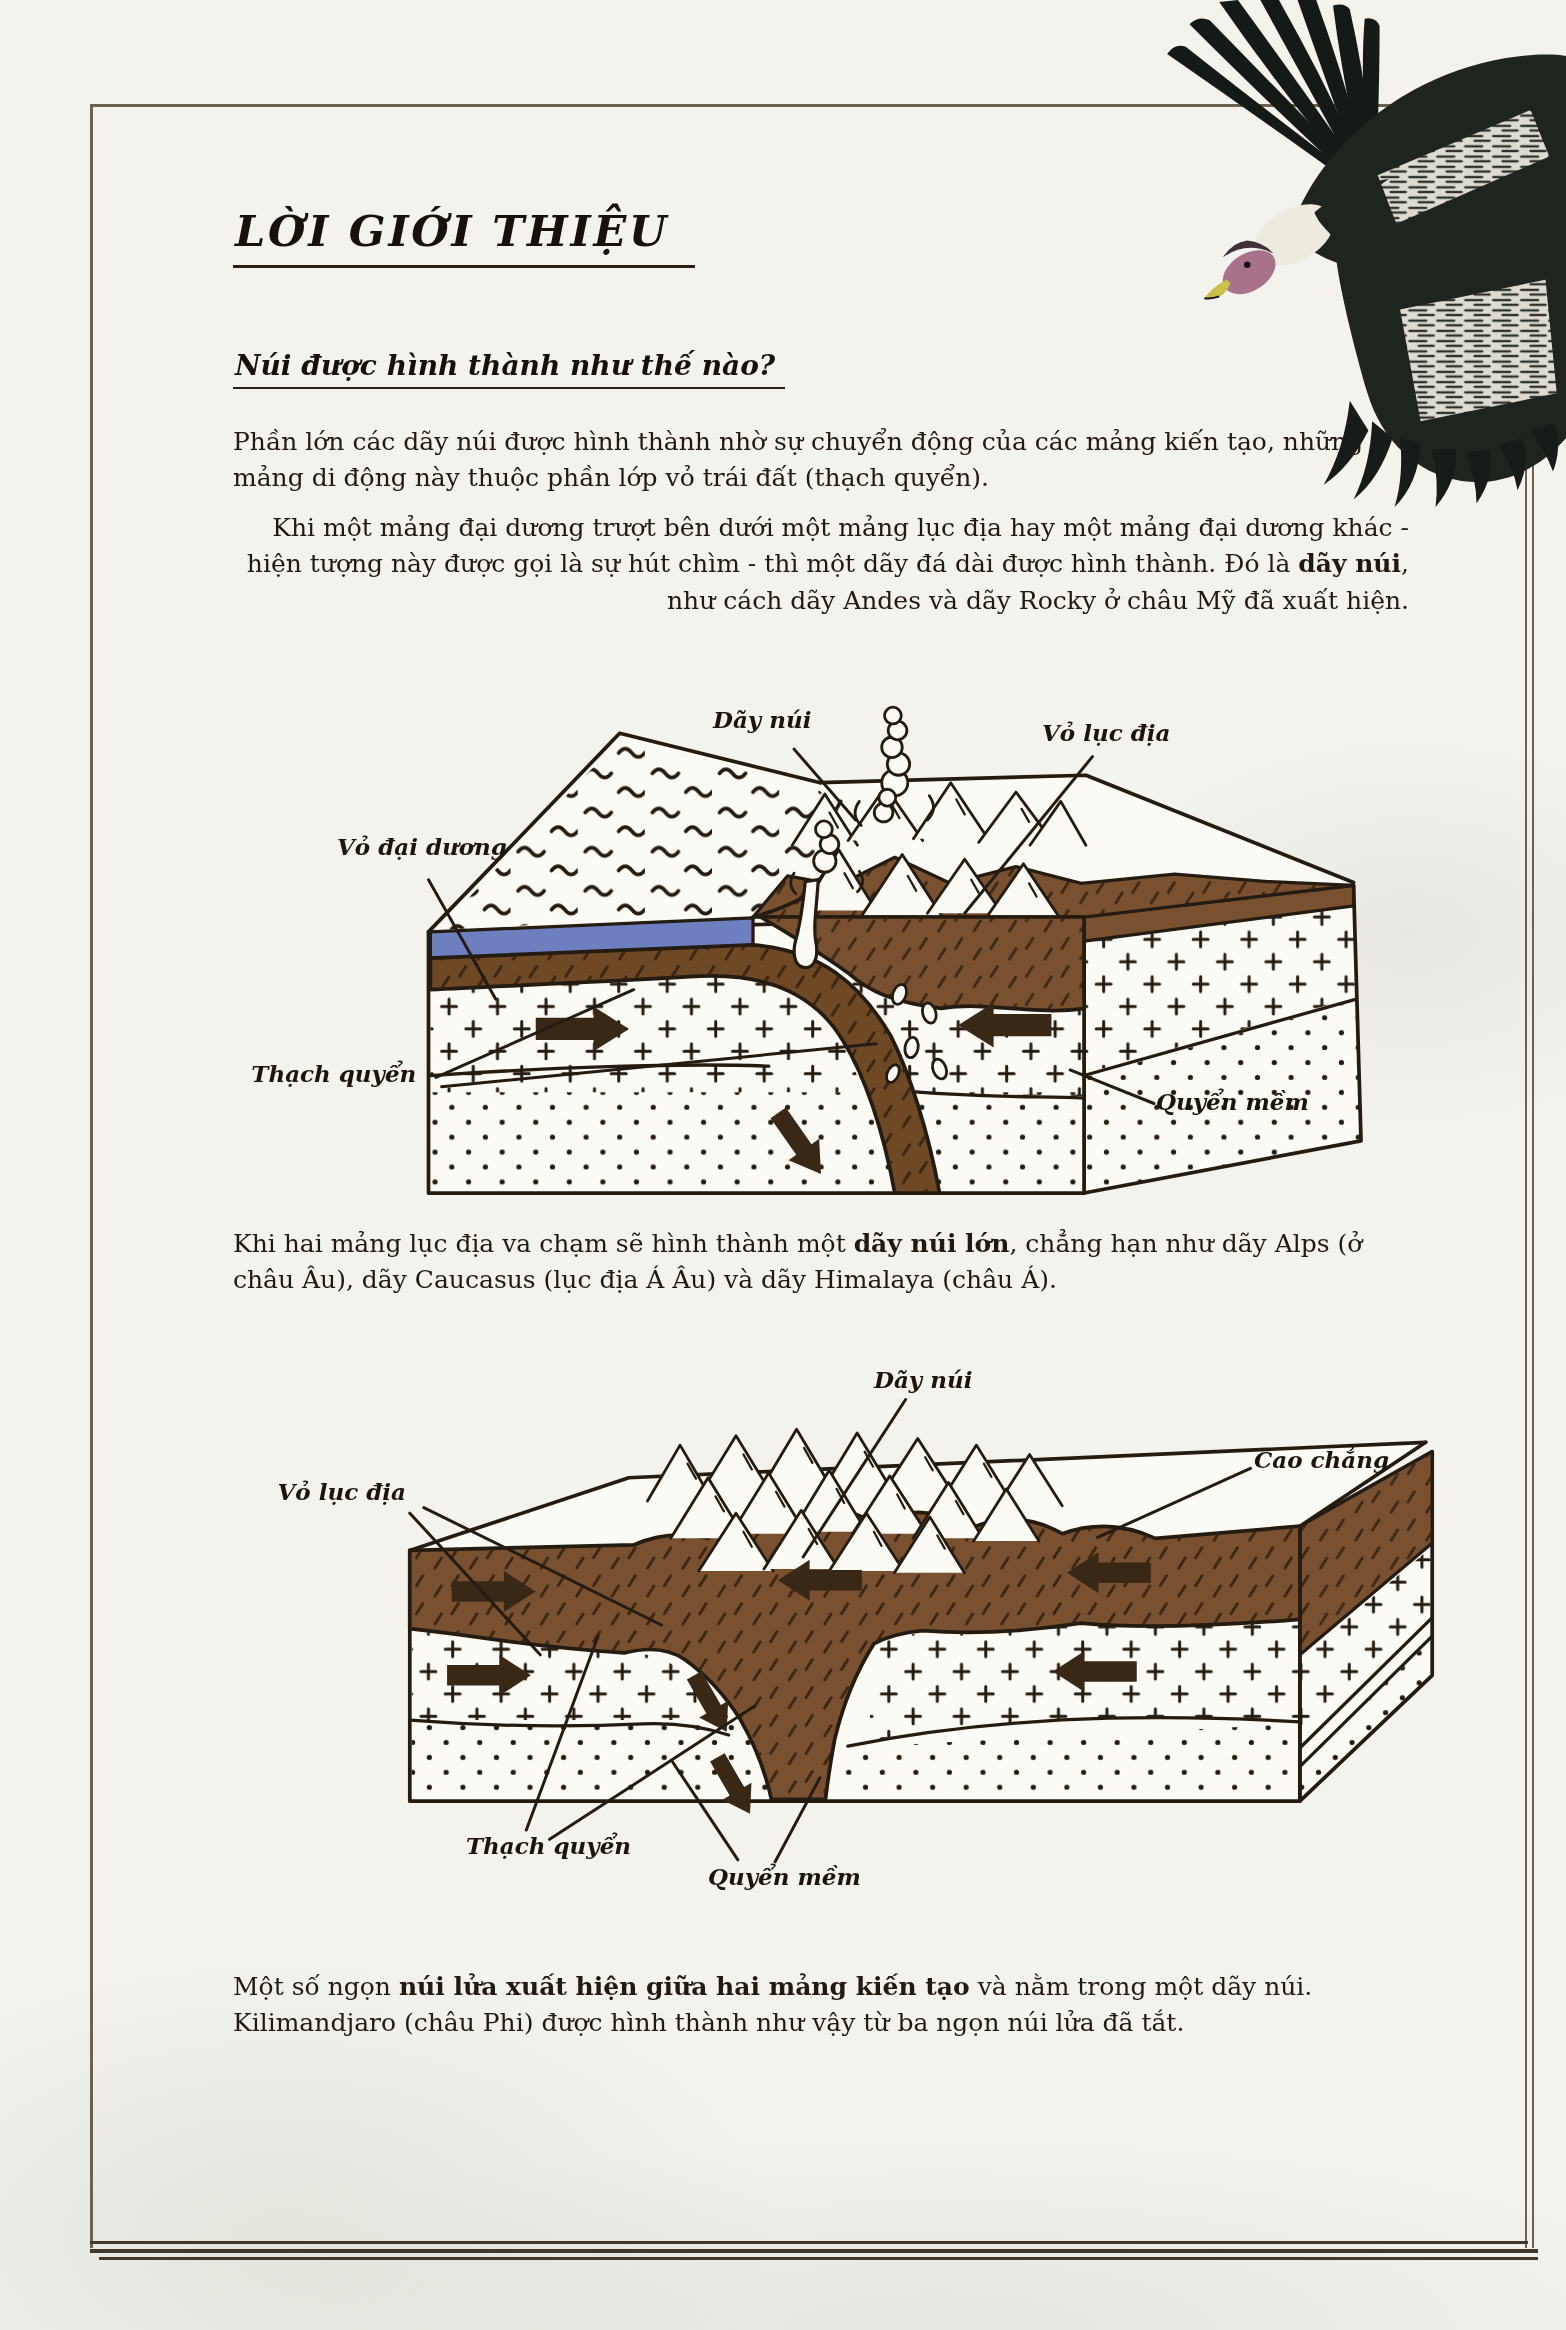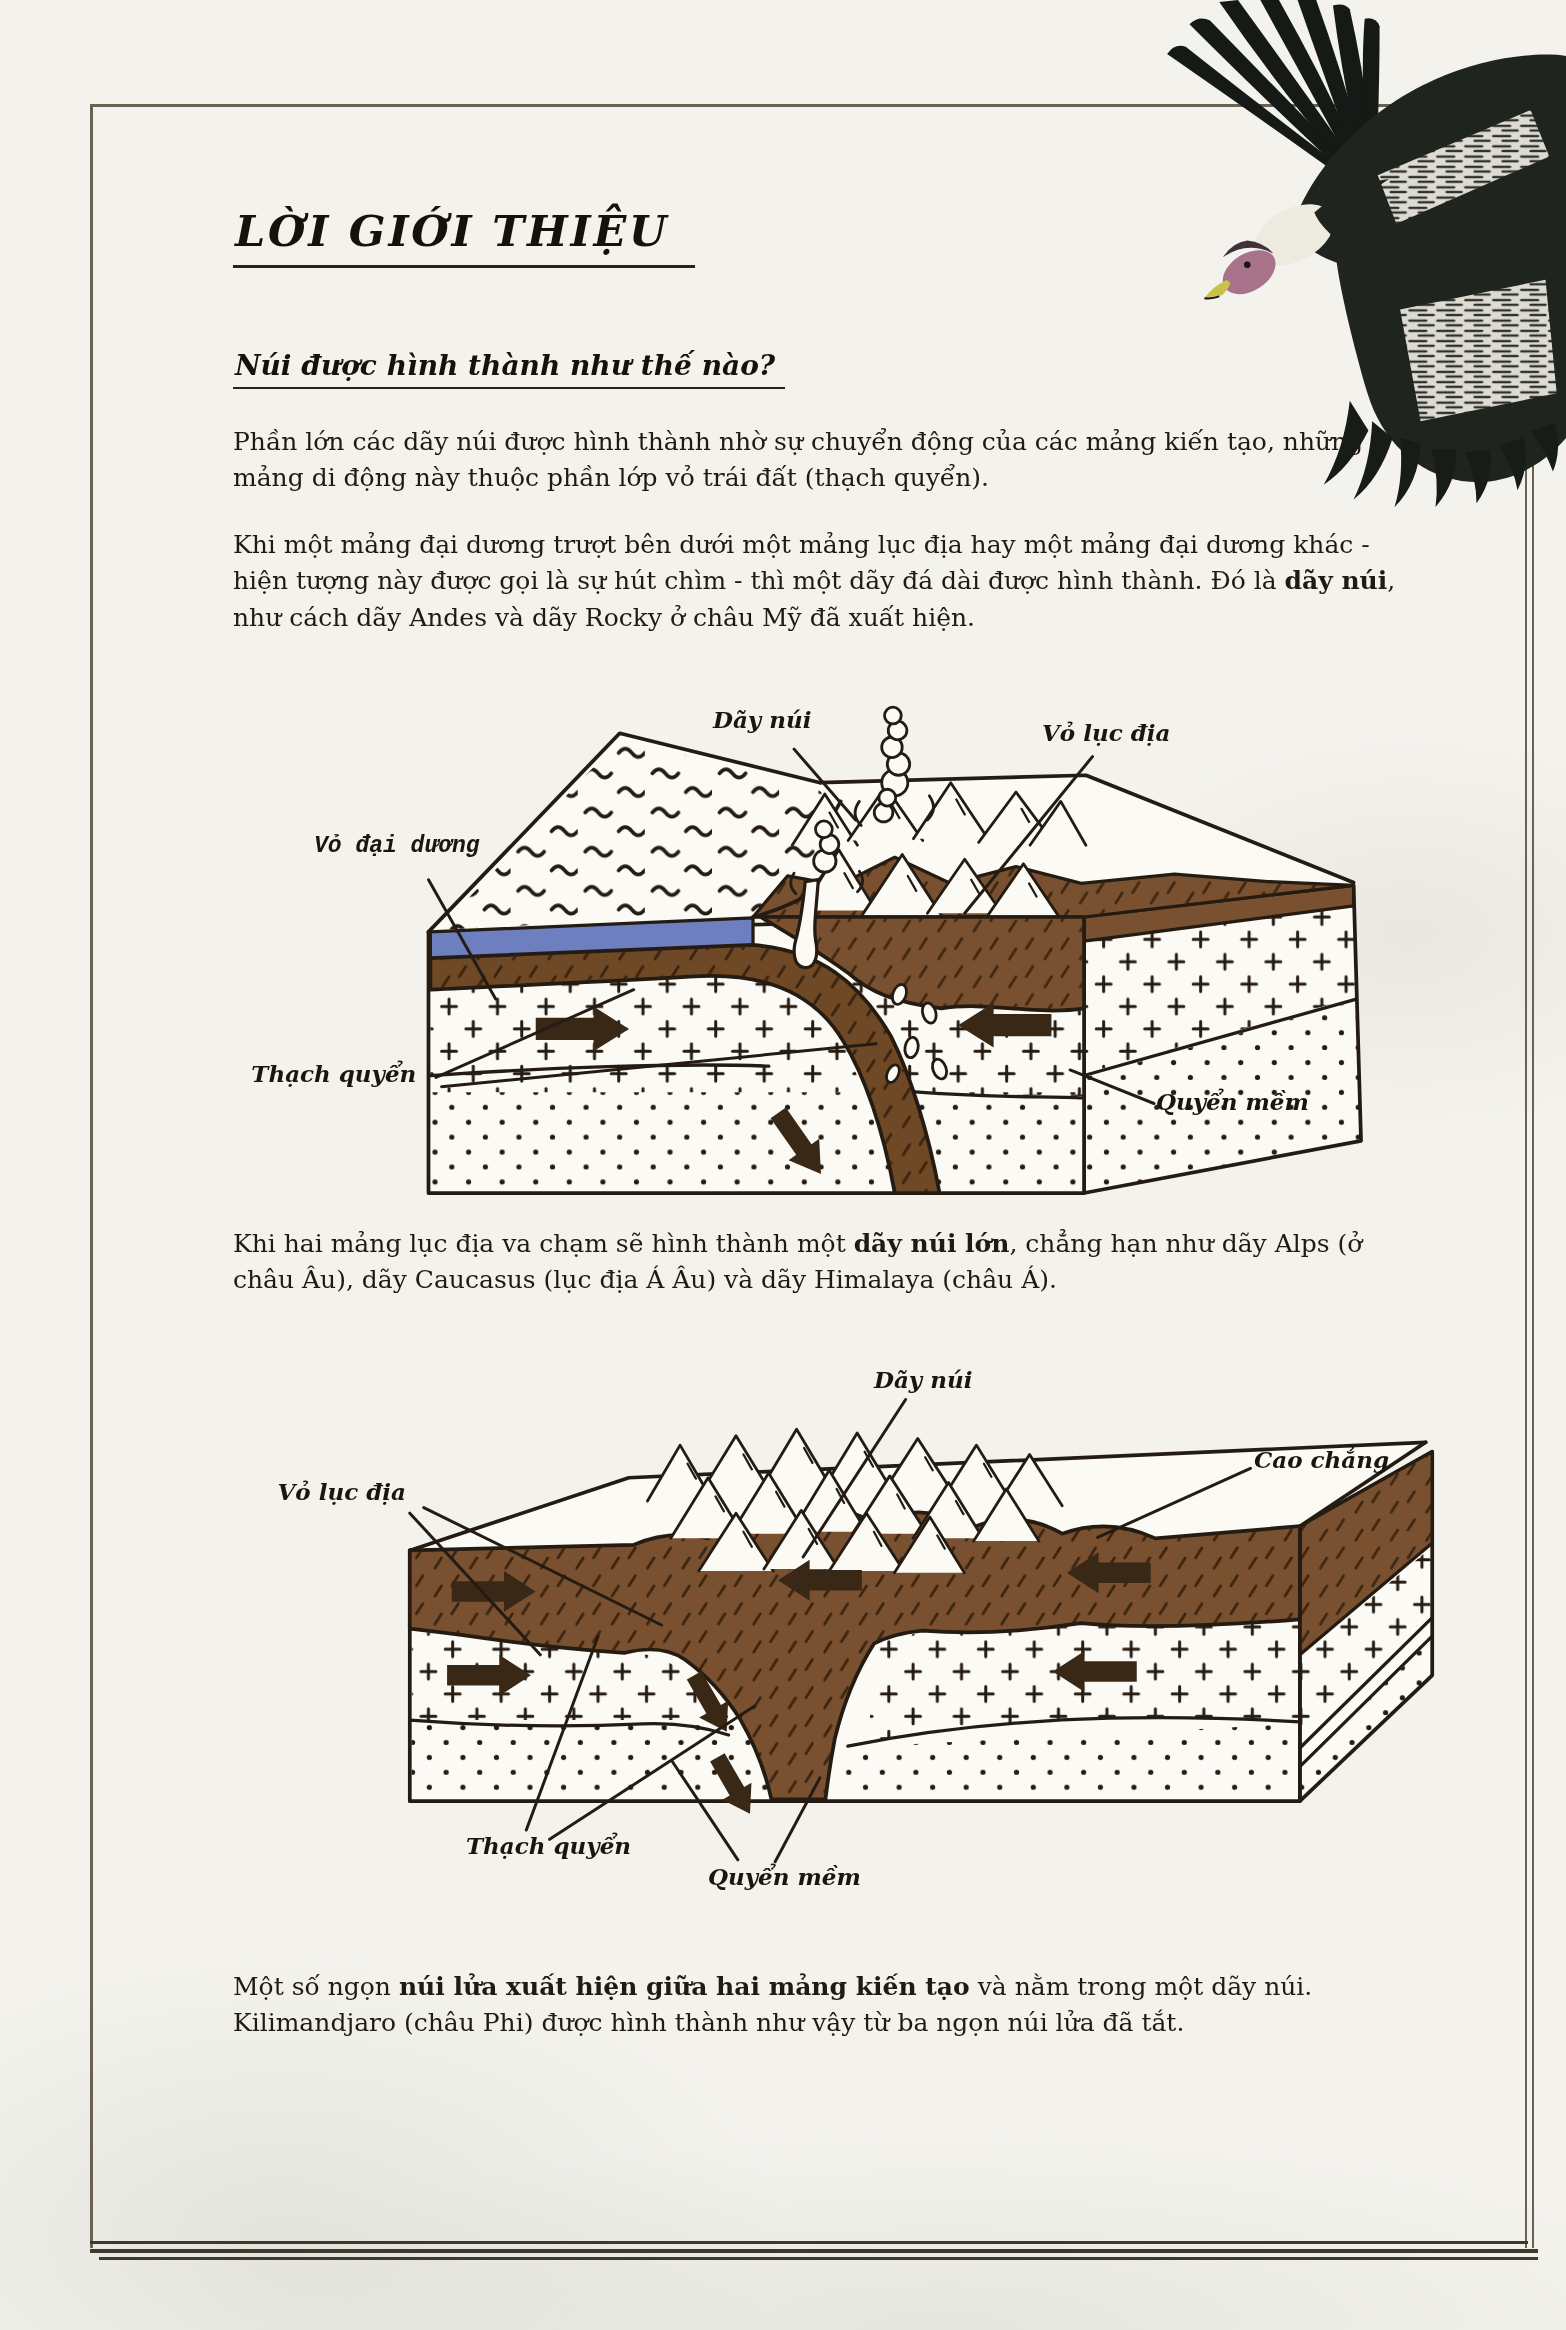--- a/index.html
+++ b/index.html
@@ -38,21 +38,21 @@
   <div class="fr" style="left:1532px;top:104px;width:1.9px;height:2144px;"></div>
   <div class="fr" style="left:1525px;top:104px;width:1.9px;height:2144px;"></div>
   <div class="fr dark" style="left:90px;top:2241px;width:1438px;height:2.8px;"></div>
   <div class="fr dark" style="left:90px;top:2249px;width:1448px;height:3.7px;"></div>
   <div class="fr dark" style="left:99px;top:2257px;width:1439px;height:2.8px;"></div>
 
   <div class="title">LỜI GIỚI THIỆU</div>
   <div class="heading">Núi được hình thành như thế nào?</div>
 
   <div class="para" style="top:424px;"><span>Phần lớn các dãy núi được hình thành nhờ sự chuyển động của các mảng kiến tạo, những mảng di động này thuộc phần lớp vỏ trái đất (thạch quyển).</span></div>
-  <div class="para" style="top:527px;"><span>Khi một mảng đại dương trượt bên dưới một mảng lục địa hay một mảng đại dương khác - hiện tượng này được gọi là sự hút chìm - thì một dãy đá dài được hình thành. Đó là </span><span class="b">dãy núi</span><span>, như cách dãy Andes và dãy Rocky ở châu Mỹ đã xuất hiện.</span></div>
+  <div class="para" style="top:510px;text-align:right;"><span>Khi một mảng đại dương trượt bên dưới một mảng lục địa hay một mảng đại dương khác - hiện tượng này được gọi là sự hút chìm - thì một dãy đá dài được hình thành. Đó là </span><span class="b">dãy núi</span><span>, như cách dãy Andes và dãy Rocky ở châu Mỹ đã xuất hiện.</span></div>
   <div class="para" style="top:1969px;"><span>Một số ngọn </span><span class="b">núi lửa xuất hiện giữa hai mảng kiến tạo</span><span> và nằm trong một dãy núi. Kilimandjaro (châu Phi) được hình thành như vậy từ ba ngọn núi lửa đã tắt.</span></div>
   <div class="para" style="top:1226px;"><span>Khi hai mảng lục địa va chạm sẽ hình thành một </span><span class="b">dãy núi lớn</span><span>, chẳng hạn như dãy Alps (ở châu Âu), dãy Caucasus (lục địa Á Âu) và dãy Himalaya (châu Á).</span></div>
 
   <div class="diagram" style="left:242px;top:682px;width:1147px;height:539px;">
     <svg width="1147" height="539" viewBox="0 0 1230 578">
       <defs>
         <pattern id="pw1" width="72" height="42" patternUnits="userSpaceOnUse">
           <path d="M8,14 q7,-9 14,0 q7,9 14,0" fill="none" stroke="#241c12" stroke-width="4" stroke-linecap="round"></path>
           <path d="M44,34 q7,-9 14,0 q7,9 14,0" fill="none" stroke="#241c12" stroke-width="4" stroke-linecap="round"></path>
         </pattern>
@@ -158,21 +158,21 @@
           <line x1="912" y1="80" x2="775" y2="248"></line>
           <line x1="200" y1="212" x2="272" y2="340"></line>
           <line x1="208" y1="424" x2="420" y2="330"></line>
           <line x1="214" y1="434" x2="680" y2="388"></line>
           <line x1="978" y1="452" x2="888" y2="416"></line>
         </g>
       </g>
     </svg>
     <div class="dlabel" style="left:471px;top:24px;">Dãy núi</div>
     <div class="dlabel" style="left:800px;top:37px;">Vỏ lục địa</div>
-    <div class="dlabel" style="left:72px;top:151px;font-family:Liberation Mono, monospace;">Vỏ đại dương</div>
+    <div class="dlabel" style="left:95px;top:151px;">Vỏ đại dương</div>
     <div class="dlabel" style="left:9.3px;top:378px;">Thạch quyển</div>
     <div class="dlabel" style="left:914px;top:406px;">Quyển mềm</div>
   </div>
 
   <div class="diagram" style="left:270px;top:1347px;width:1165px;height:597px;">
     <svg width="1165" height="597" viewBox="0 0 1250 640">
       <defs>
         <pattern id="pp2" width="52" height="48" patternUnits="userSpaceOnUse">
           <path d="M14,4 v16 M6,12 h16 M40,28 v16 M32,36 h16" stroke="#241c12" stroke-width="3.2" stroke-linecap="round"></path>
         </pattern>

